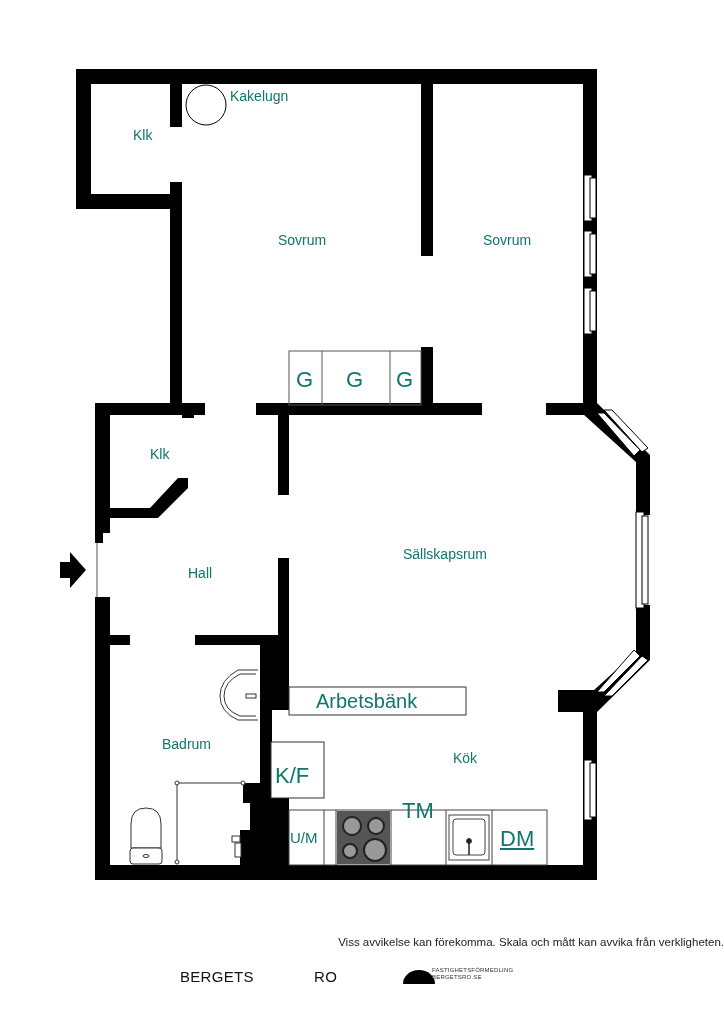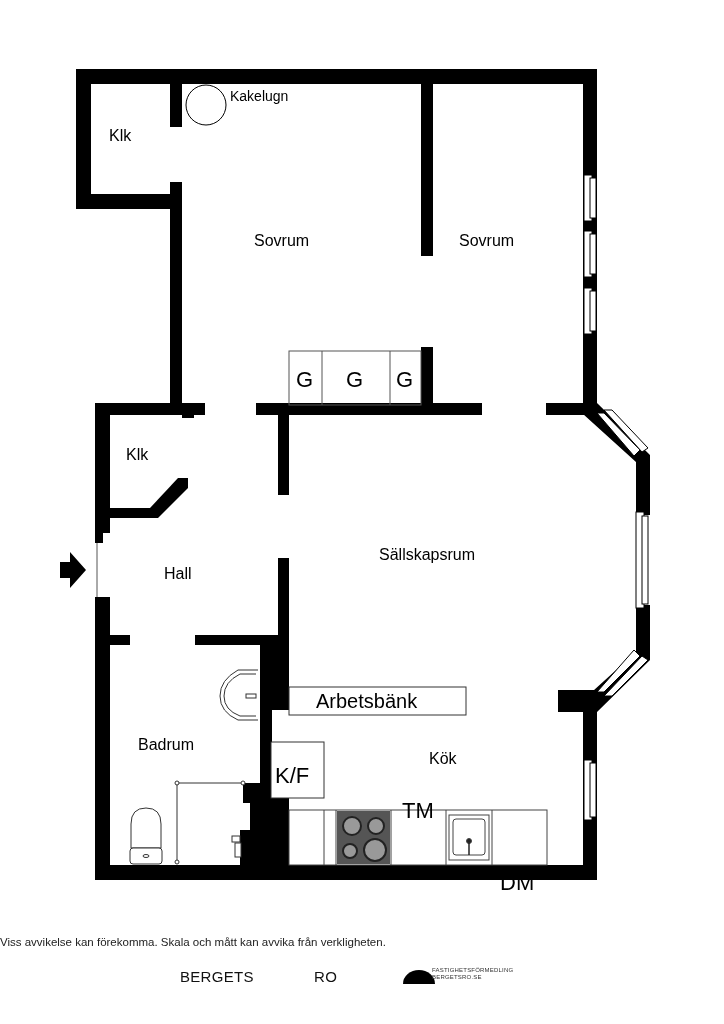--- a/index.html
+++ b/index.html
@@ -1,22 +1,22 @@
 <!DOCTYPE html>
 <html><head>
 <meta charset="utf-8">
 <style>
   html,body{margin:0;padding:0;background:#ffffff;}
   body{width:724px;height:1024px;position:relative;overflow:hidden;font-family:"Liberation Sans",sans-serif;color:#111;}
   svg.plan{position:absolute;left:0;top:0;}
-  .lbl{position:absolute;font-family:"Liberation Sans",sans-serif;color:#000000;white-space:nowrap;}
-  .room{font-size:16px;}
+  .lbl{position:absolute;font-family:"Liberation Sans",sans-serif;color:#0f766e;white-space:nowrap;}
+  .room{font-size:14px;margin-left:24px;}
   .small{font-size:14px;}
   .fix{font-size:22px;}
-  .footer-note{position:absolute;left:0;width:724px;top:936px;text-align:left;font-size:11.5px;color:#222;}
+  .footer-note{position:absolute;left:0;width:724px;top:936px;text-align:right;font-size:11.5px;color:#222;}
   .logo{position:absolute;top:968px;font-size:15px;color:#111;letter-spacing:0.3px;}
   .logo-sub{position:absolute;left:432px;top:967px;font-size:6px;line-height:7px;color:#333;letter-spacing:0.2px;}
 </style>
 </head>
 <body>
 
 <svg class="plan" width="724" height="1024" viewBox="0 0 724 1024">
   <g fill="#000">
 
     <rect x="76" y="69" width="521" height="15"></rect>
@@ -155,23 +155,23 @@
 <div class="lbl room" style="left:164px;top:565px;">Hall</div>
 <div class="lbl room" style="left:379px;top:546px;">Sällskapsrum</div>
 <div class="lbl room" style="left:138px;top:736px;">Badrum</div>
 <div class="lbl room" style="left:429px;top:750px;text-align:right;">Kök</div>
 
 <div class="lbl fix" style="left:296px;top:367px;">G</div>
 <div class="lbl fix" style="left:346px;top:367px;">G</div>
 <div class="lbl fix" style="left:396px;top:367px;">G</div>
 <div class="lbl" style="left:316px;top:690px;font-size:20px;">Arbetsbänk</div>
 <div class="lbl fix" style="left:275px;top:763px;">K/F</div>
-<div class="lbl" style="left:290px;top:829px;font-size:15px;margin-top:36px;">U/M</div>
+<div class="lbl" style="left:290px;top:829px;font-size:15px;">U/M</div>
 <div class="lbl fix" style="left:402px;top:798px;">TM</div>
-<div class="lbl fix" style="left:500px;top:870px;">DM</div>
+<div class="lbl fix" style="left:500px;top:826px;text-decoration:underline;">DM</div>
 
 <div class="footer-note">Viss avvikelse kan förekomma. Skala och mått kan avvika från verkligheten.</div>
 <div class="logo" style="left:180px;">BERGETS</div>
 <div class="logo" style="left:314px;">RO</div>
 <div class="logo-sub">
   <div>FASTIGHETSFÖRMEDLING</div>
   <div>BERGETSRO.SE</div>
 </div>
 
 </body></html>

